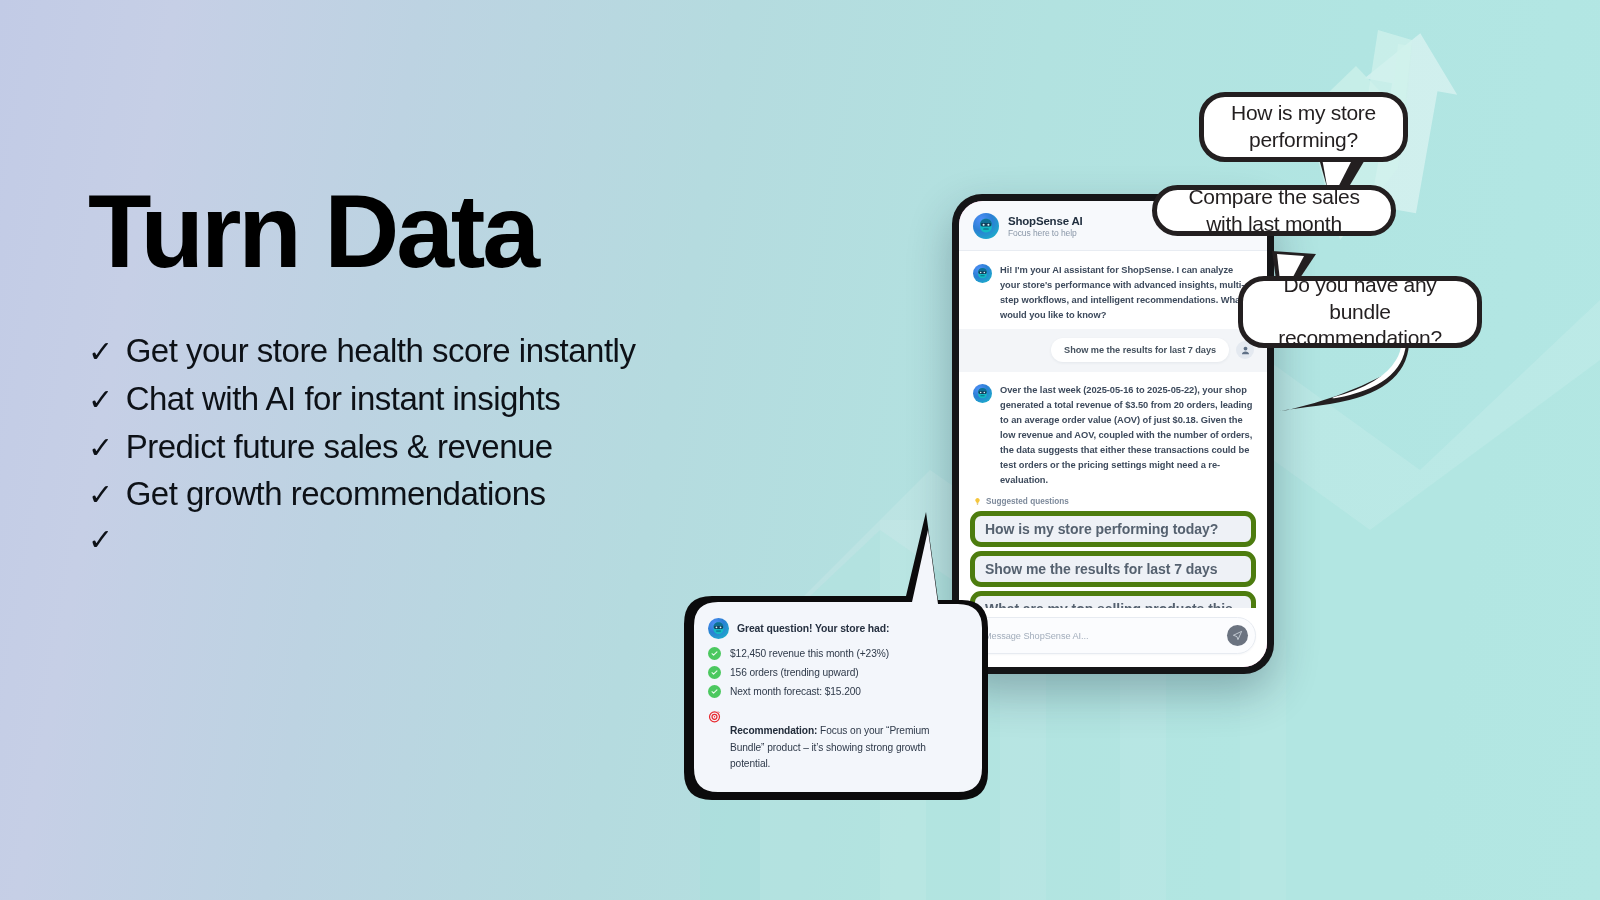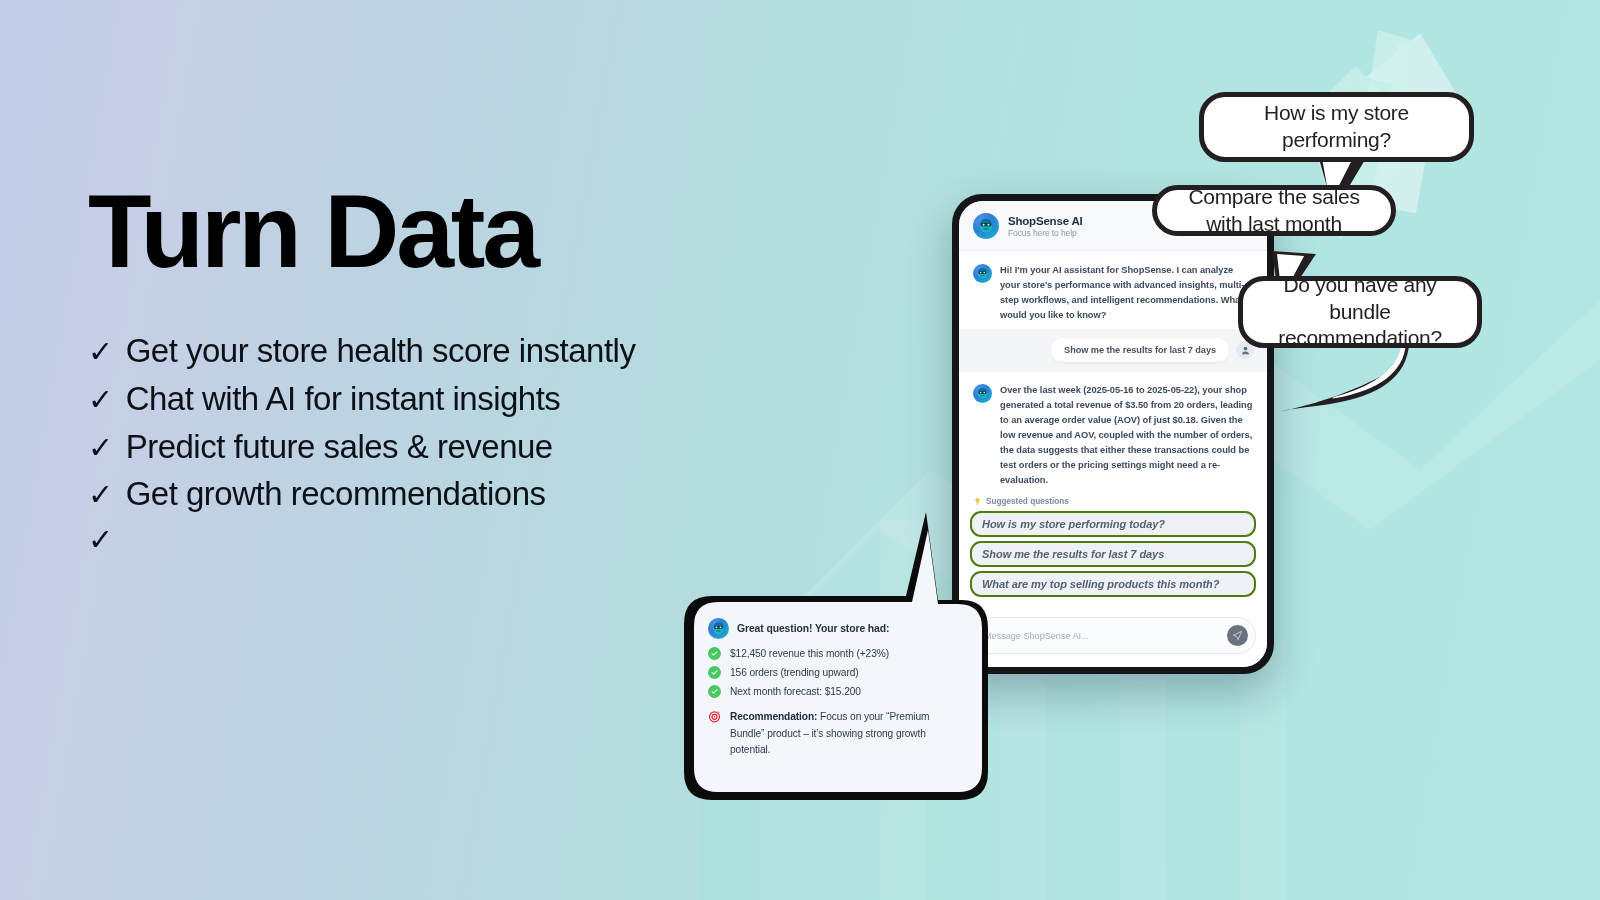--- a/index.html
+++ b/index.html
@@ -128,23 +128,23 @@
 
   
   .suggest-wrap { padding: 3px 11px 0; }
   .suggest-head {
     display: flex; align-items: center; gap: 4px;
     font-size: 8.2px; color: #7d8a9b; font-weight: 600;
     padding: 3px 3px 5px;
   }
   .suggest-head svg { width: 9px; height: 9px; }
   .suggest-chip {
-    background: #eef1f6; border: 2px solid #4d7c0f; border-radius: 11px;
+    background: #eef1f6; border: 5px solid #4d7c0f; border-radius: 11px;
     padding: 5px 10px; margin-bottom: 4px;
-    font-size: 11px; color: #55616f; font-weight: 600; letter-spacing: -0.05px; font-style: italic;
+    font-size: 14px; color: #55616f; font-weight: 600; letter-spacing: -0.05px;
   }
 
   
   .composer { padding: 9px 11px 13px; background: #fff; flex: 0 0 auto; }
   .composer-inner {
     display: flex; align-items: center; gap: 6px;
     background: #fbfcfe; border: 1px solid #e7ebf1; border-radius: 19px;
     padding: 7px 7px 7px 13px;
     box-shadow: 0 1px 2px rgba(30,50,80,0.04);
   }
@@ -163,21 +163,21 @@
     border: 5px solid #231f20;
     border-radius: 26px;
     display: flex; align-items: center; justify-content: center;
     text-align: center;
     color: #231f20;
     font-size: 21px;
     line-height: 1.28;
     letter-spacing: -0.3px;
     padding: 10px 20px;
   }
-  #bubble-1 { left: 1199px; top: 92px;  width: 275px; height: 70px; }
+  #bubble-1 { left: 1199px; top: 92px;  width: 209px; height: 70px; }
   #bubble-2 { left: 1152px; top: 185px; width: 244px; height: 51px; z-index: 3; text-align: center; }
   #bubble-3 { left: 1238px; top: 276px; width: 244px; height: 72px; z-index: 2; }
 
   .bubble-tails { position: absolute; inset: 0; pointer-events: none; }
 
   
   .callout {
     position: absolute;
     left: 684px; top: 592px;
     width: 296px; height: 200px;
@@ -197,21 +197,21 @@
   .callout-item { display: flex; align-items: center; gap: 9px; margin-bottom: 6px; }
   .check-ic {
     width: 13px; height: 13px; border-radius: 50%; background: #4bc85f;
     display: flex; align-items: center; justify-content: center; flex: 0 0 auto;
   }
   .check-ic svg { width: 9px; height: 9px; }
   .callout-item-text { font-size: 10.2px; color: #2f3a4a; letter-spacing: -0.1px; }
 
   .callout-rec { display: flex; gap: 9px; margin-top: 11px; }
   .target-ic { width: 13px; height: 13px; flex: 0 0 auto; margin-top: 1px; }
-  .callout-rec-text { font-size: 10.2px; line-height: 1.62; color: #2f3a4a; letter-spacing: -0.1px; }
+  .callout-rec-text { font-size: 10.2px; line-height: 1.62; color: #2f3a4a; letter-spacing: -0.1px; margin-top: 14px; }
   .callout-rec-text b { color: #222c3a; font-weight: 700; }
 </style>
 </head>
 <body>
 
 <div class="bg-layer">
   <svg width="1600" height="900" viewBox="0 0 1600 900">
 
     <path d="M 760 900 L 760 640 L 930 470 L 1060 560 L 1240 340 L 1420 470 L 1600 300 L 1600 900 Z" fill="#ffffff" opacity="0.12"></path>
     <path d="M 700 900 L 700 700 L 880 530 L 1010 620 L 1190 400 L 1370 530 L 1600 360 L 1600 900 Z" fill="#9fe0dc" opacity="0.30"></path>

